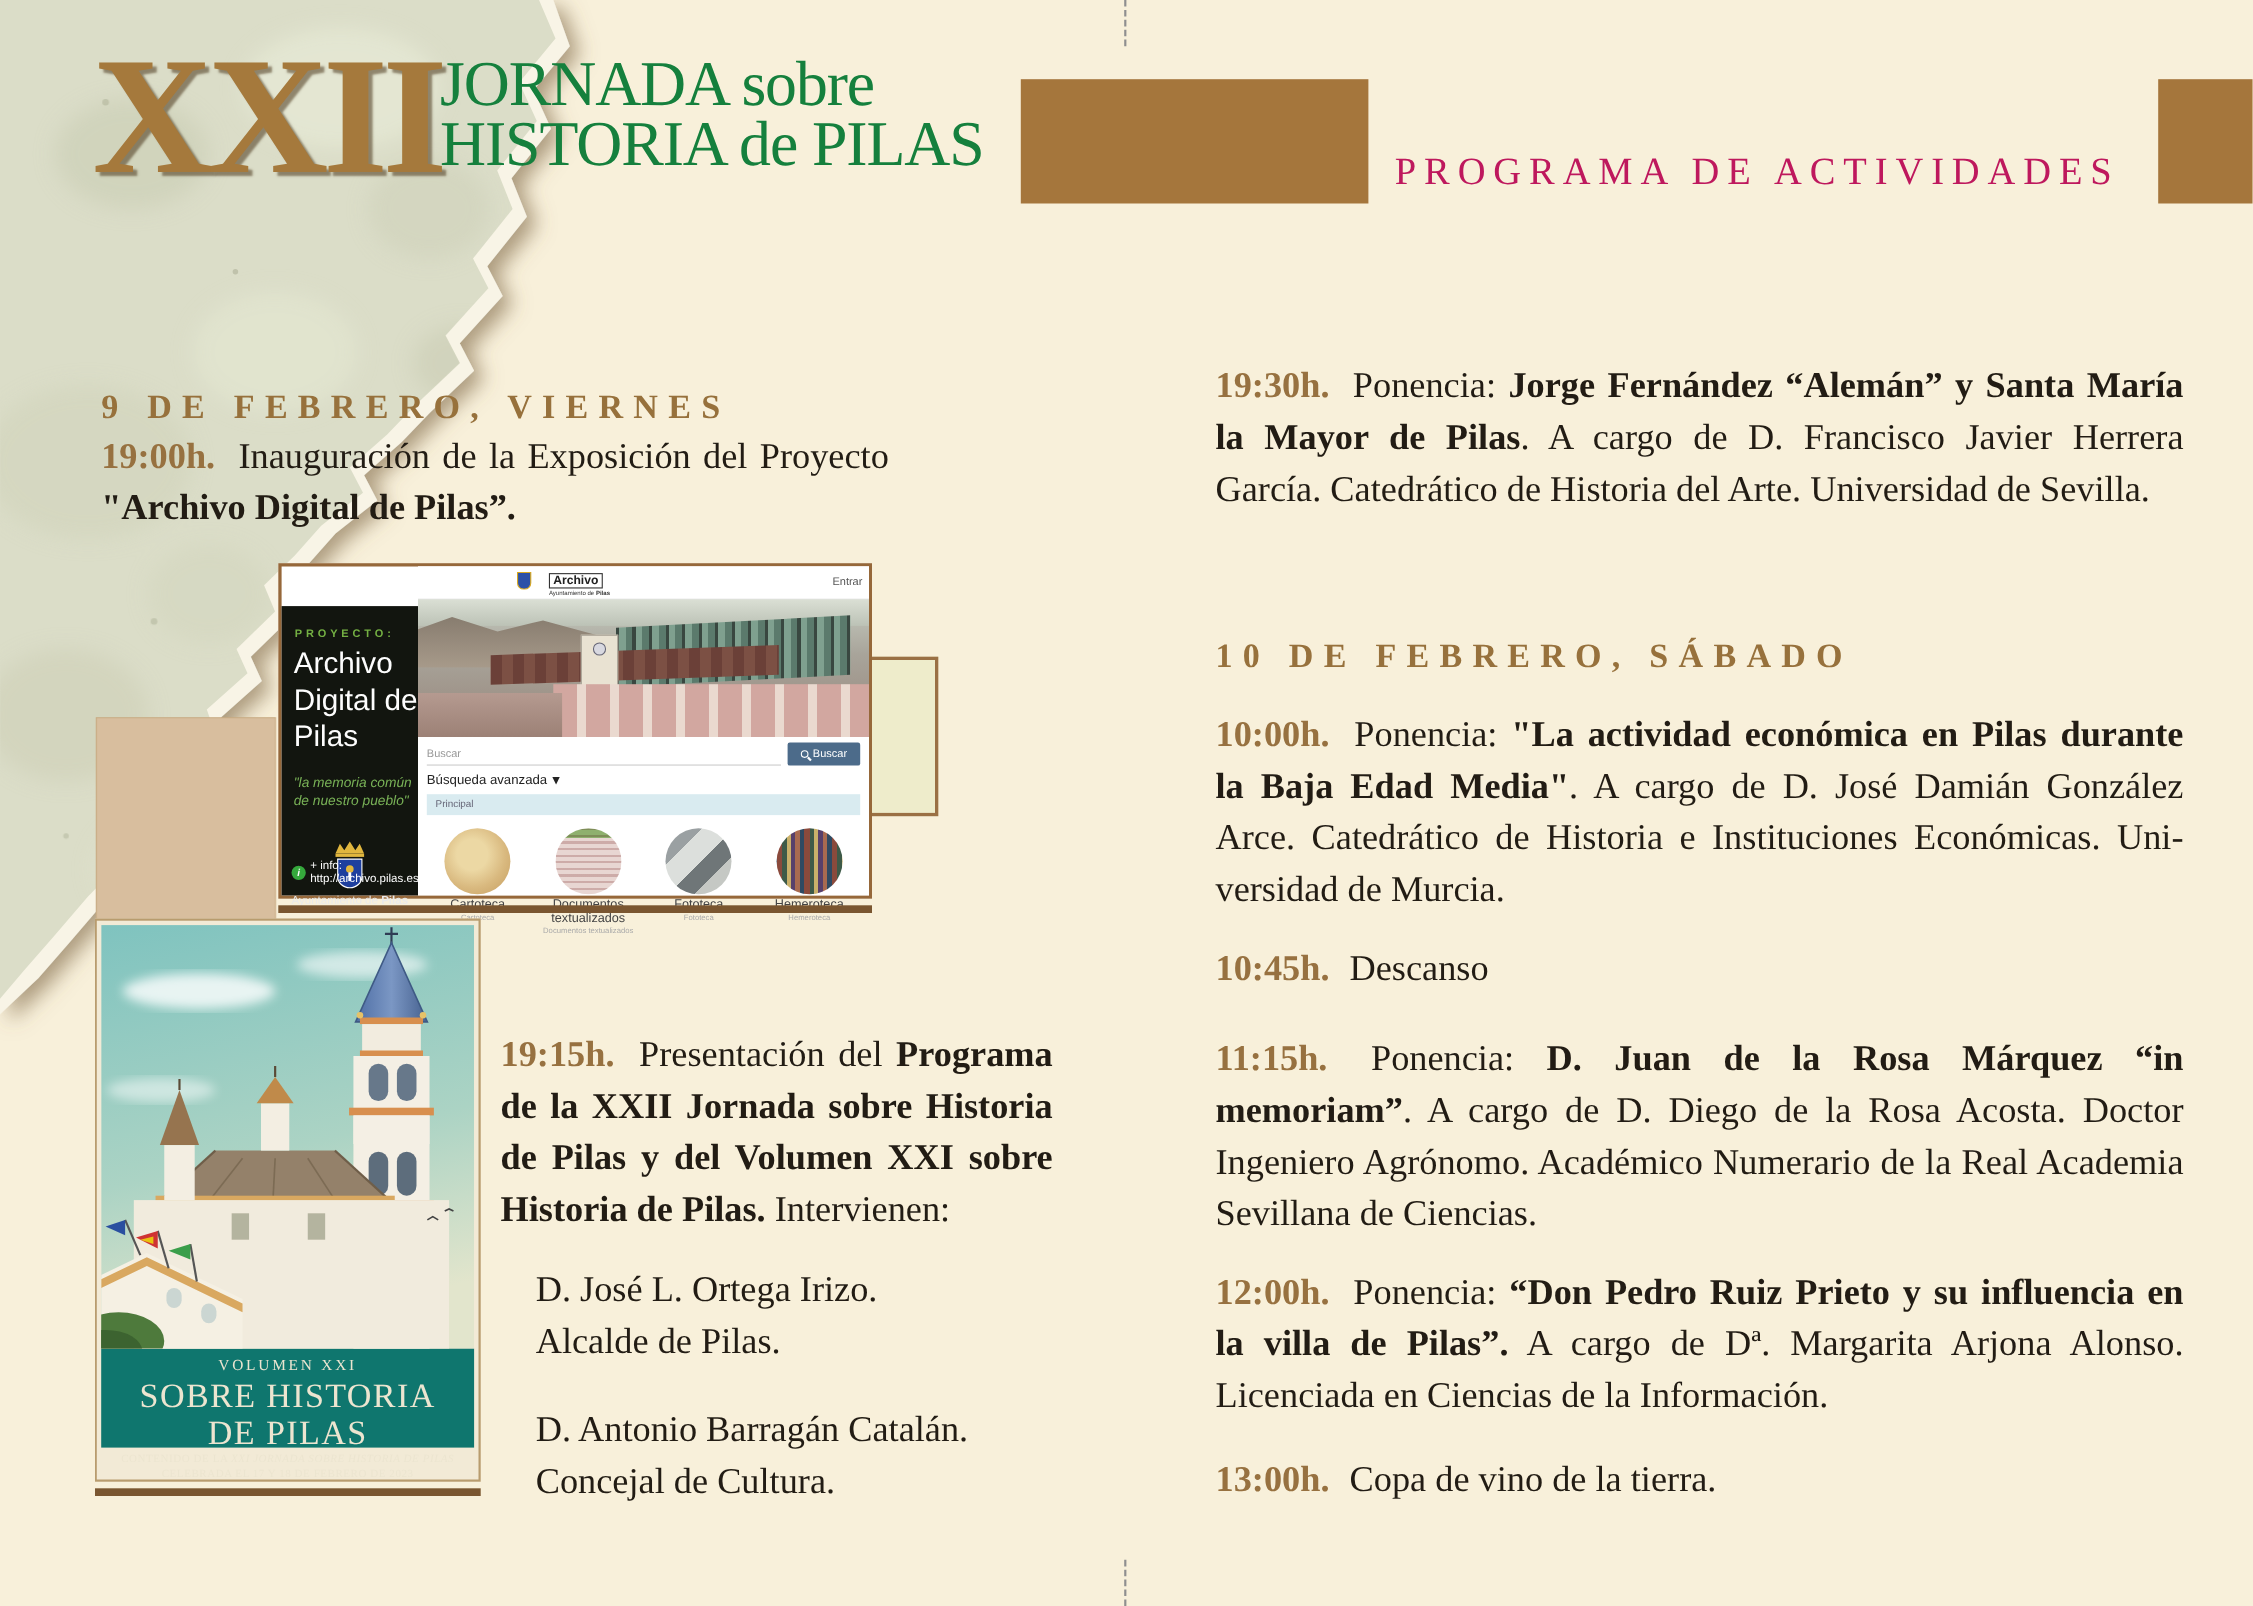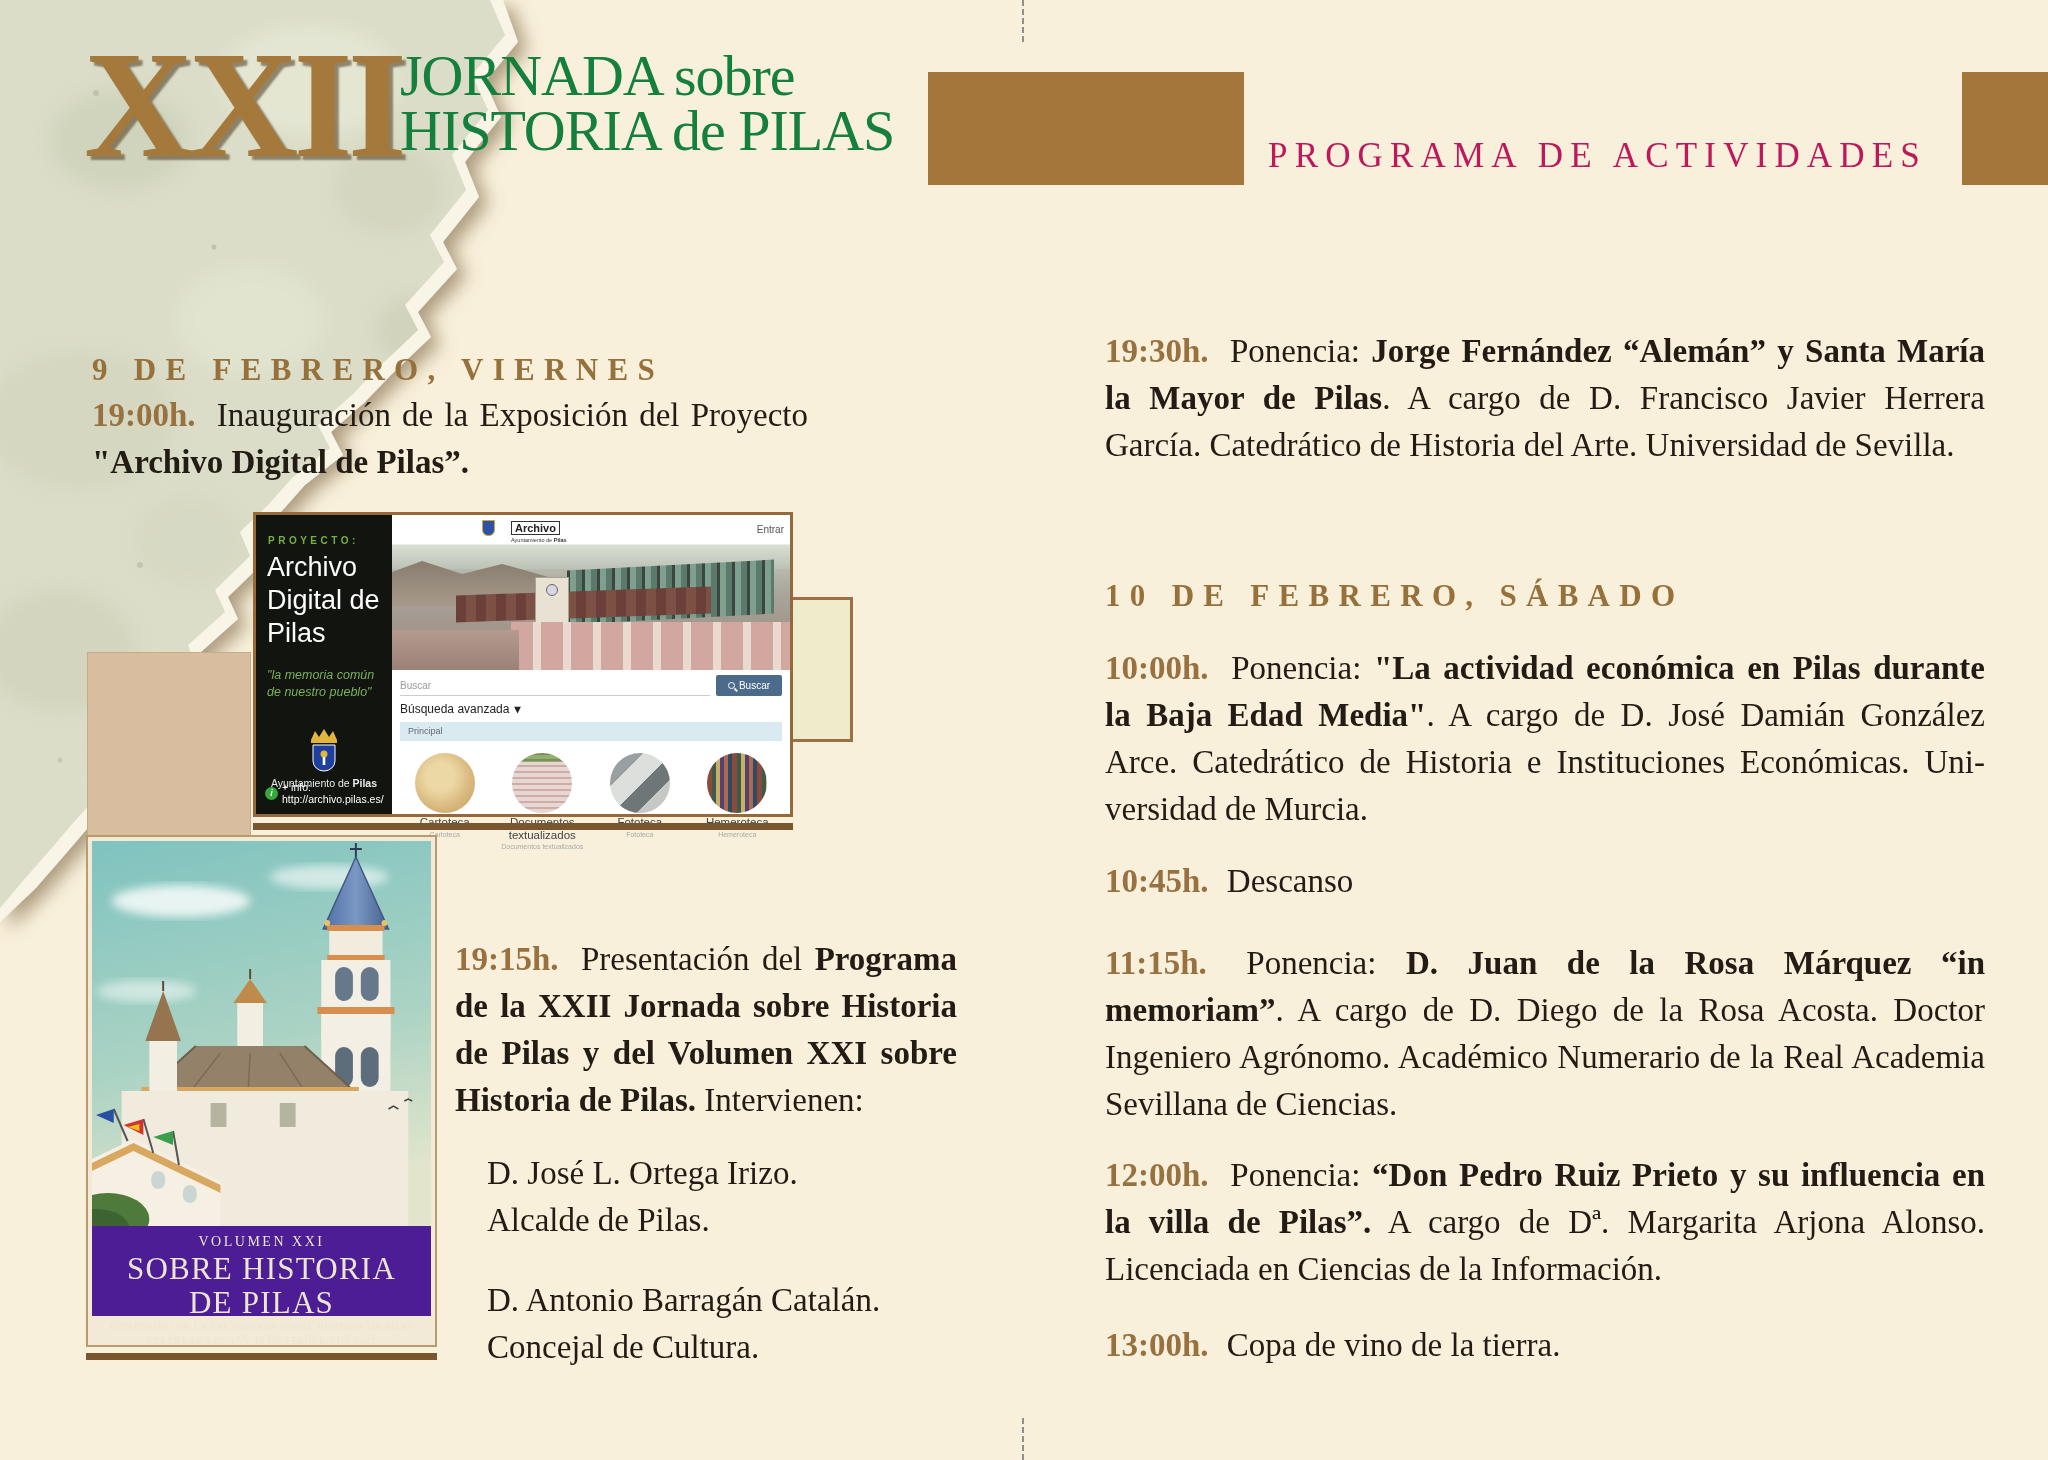--- a/index.html
+++ b/index.html
@@ -36,22 +36,22 @@
   
   .tan-rect{position:absolute;left:87px;top:652px;width:164px;height:189px;background:#d8be9e;
             box-shadow:inset 0 0 0 1px #c8ab83;z-index:2;}
   .olive-rect{position:absolute;left:789px;top:597px;width:64px;height:145px;background:#eeeccb;
               border:3px solid #9a7044;z-index:2;}
 
   
   .shot{position:absolute;left:253px;top:512px;width:540px;height:305px;border:3px solid #96683a;
         background:#fff;display:flex;z-index:3;}
   .shot-bar{position:absolute;left:253px;top:823px;width:540px;height:7px;background:#7a5630;z-index:3;}
-  .panel{flex:none;width:136px;position:relative;background:#12150f;color:#fff;
-         font-family:"Liberation Sans",sans-serif;}
+  .panel{flex:none;width:124px;position:relative;background:#12150f;color:#fff;
+         font-family:"Liberation Sans",sans-serif;margin-top:36px;}
   .proy{position:absolute;left:12px;top:20px;font-size:10px;font-weight:bold;letter-spacing:.35em;color:#74b043;}
   .ptitle{position:absolute;left:11px;top:36px;width:122px;font-size:27px;line-height:33px;color:#fdfdfd;}
   .quote{position:absolute;left:11px;top:152px;font-size:12.5px;line-height:17px;color:#79b257;font-style:italic;}
   .crest{position:absolute;left:50%;top:212px;transform:translateX(-50%);}
   .org{position:absolute;left:0;right:0;top:262px;text-align:center;font-size:10.5px;color:#eaeaea;}
   .inforow{position:absolute;left:9px;bottom:9px;display:flex;align-items:center;gap:4px;font-size:10.5px;color:#fff;}
   .iinfo{flex:none;width:13px;height:13px;border-radius:50%;background:#35a93c;color:#fff;font-size:9px;
          font-weight:bold;font-style:italic;display:inline-flex;align-items:center;justify-content:center;}
 
   .site{flex:1;position:relative;background:#fff;font-family:"Liberation Sans",sans-serif;}
@@ -101,21 +101,21 @@
   .fototeca{background:linear-gradient(135deg,#9aa0a2 0 28%,#dcdfdc 28% 52%,#6f7678 52% 72%,#c5c8c4 72%);}
   .hemeroteca{background:repeating-linear-gradient(90deg,#8a4a3c 0 5px,#3e5a48 5px 9px,#c9b06a 9px 13px,
               #57406b 13px 17px,#a86a50 17px 21px,#2f4a62 21px 25px);}
   .catlab{font-size:11.5px;line-height:12.5px;color:#444;}
   .catsub{font-size:7px;color:#aaa;margin-top:2px;}
 
   
   .cover{position:absolute;left:86px;top:835px;width:351px;height:512px;border:2px solid #b89c6e;
          background:#f2ead6;padding:4px;z-index:3;}
   .cphoto{display:block;width:100%;height:385px;}
-  .cband{height:90px;background:#4c1d95;color:#ece5d0;text-align:center;padding-top:8px;}
+  .cband{height:90px;background:#0f766e;color:#ece5d0;text-align:center;padding-top:8px;}
   .cvol{font-size:14px;letter-spacing:.18em;}
   .ct1{font-size:31px;line-height:31px;letter-spacing:.04em;margin-top:3px;}
   .csub{font-size:10px;letter-spacing:.05em;margin-top:3px;}
   .cover-bar{position:absolute;left:86px;top:1353px;width:351px;height:7px;background:#7a5630;z-index:3;}
 </style>
 </head>
 <body>
 
 <div class="page">
 

